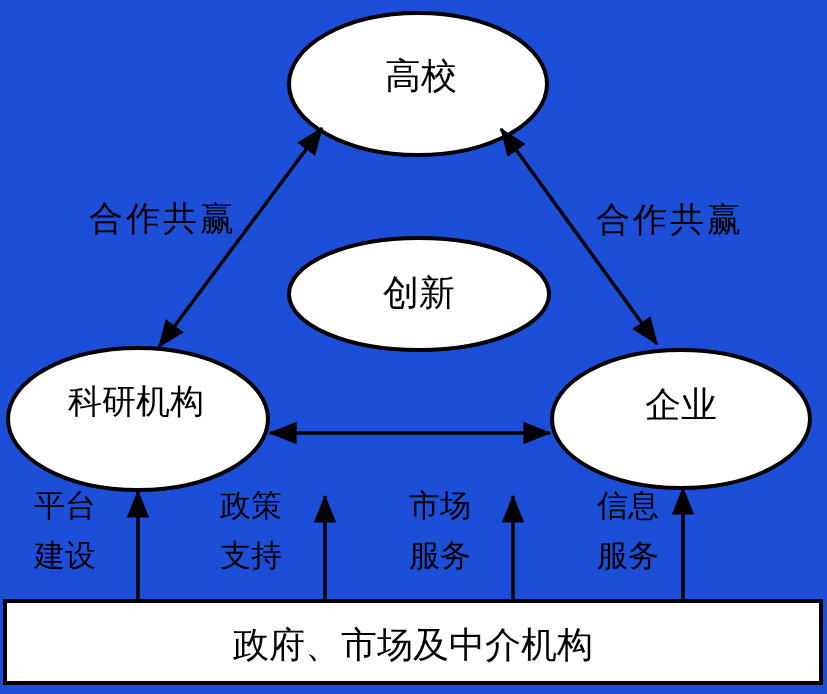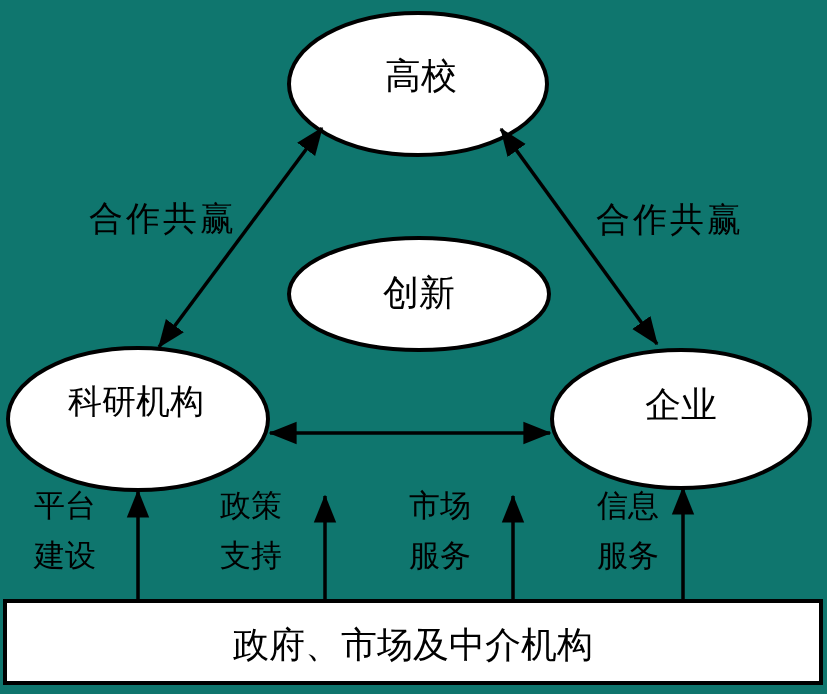--- a/index.html
+++ b/index.html
@@ -4,21 +4,21 @@
 <style>
   html, body {
     margin: 0;
     padding: 0;
     background: #ffffff;
   }
   .canvas {
     position: relative;
     width: 827px;
     height: 694px;
-    background: #0f766e;
+    background: #1d4ed8;
     overflow: hidden;
   }
   svg {
     display: block;
   }
   svg text {
     font-family: "Liberation Serif", "DejaVu Serif", serif;
     fill: #000000;
     text-anchor: middle;
     dominant-baseline: central;

